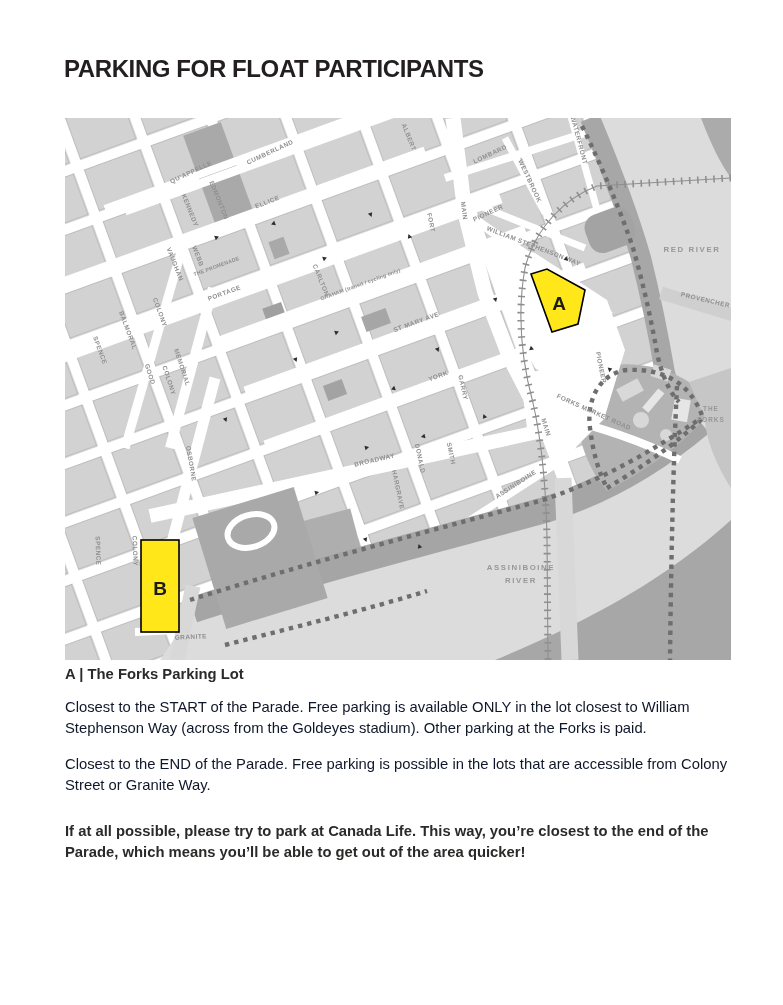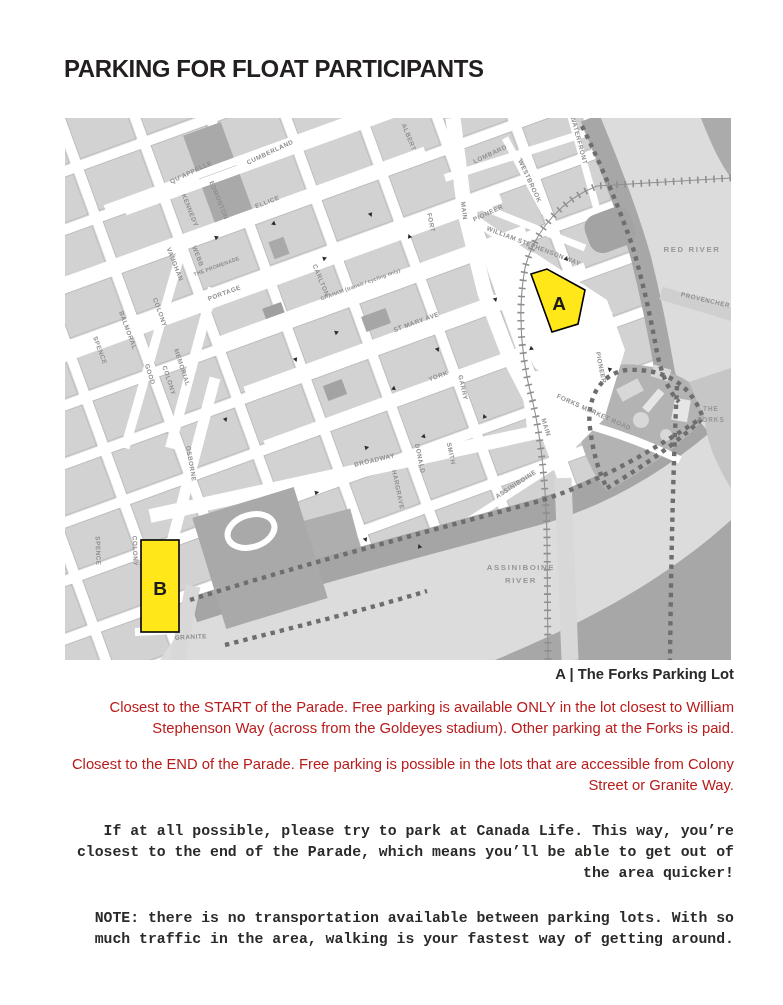--- a/index.html
+++ b/index.html
@@ -5,25 +5,25 @@
   html,body{margin:0;padding:0;background:#ffffff;}
   body{width:783px;height:1005px;overflow:hidden;font-family:"Liberation Sans",sans-serif;color:#414042;}
   .page{position:relative;width:783px;height:1005px;background:#fff;}
   h1.title{
     position:absolute;left:64px;top:55px;margin:0;
     font-size:24px;font-weight:bold;letter-spacing:-0.4px;color:#231f20;
     font-family:"Liberation Sans",sans-serif;
   }
   figure.map{position:absolute;left:65px;top:118px;width:666px;height:542px;margin:0;}
   svg#map-svg{display:block;}
-  .notes{position:absolute;left:65px;top:666px;width:669px;text-align:right;}
+  .notes{position:absolute;left:65px;top:666px;width:669px;}
   .notes h2{font-size:14.8px;font-weight:bold;color:#2b2a29;margin:26px 0 0 0;}
   .notes h2:first-child{margin-top:0;}
-  .notes p{font-size:14.8px;line-height:1.43;margin:15px 0 0 0;color:#b91c1c;}
-  .notes p.strong{font-weight:bold;color:#2b2a29;margin-top:24px;font-family:Liberation Mono, monospace;}
+  .notes p{font-size:14.8px;line-height:1.43;margin:15px 0 0 0;color:#0f172a;}
+  .notes p.strong{font-weight:bold;color:#2b2a29;margin-top:24px;}
   
   .street-label{font-family:"Liberation Sans",sans-serif;font-weight:bold;font-size:6.4px;fill:#8f8f8f;letter-spacing:0.5px;text-anchor:middle;}
   .street-label.sm{font-size:5.2px;letter-spacing:0.2px;}
   .area-label{font-family:"Liberation Sans",sans-serif;font-weight:bold;font-size:7.8px;fill:#979797;letter-spacing:1.6px;text-anchor:middle;}
   .area-label.sm{font-size:6.4px;letter-spacing:1px;}
   .lot-letter{font-family:"Liberation Sans",sans-serif;font-weight:bold;font-size:19px;fill:#1b1b1b;text-anchor:middle;}
   .road{stroke:#ffffff;fill:none;}
 </style>
 </head>
 <body>
@@ -214,16 +214,15 @@
           <path d="M0,-2.3 L4.2,0 L0,2.3 Z" fill="#2d2d2d" transform="translate(355 430) rotate(250)"></path>
         </g>
     </svg>
   </figure>
 
   <section class="notes">
     <h2>A | The Forks Parking Lot</h2>
     <p>Closest to the START of the Parade. Free parking is available ONLY in the lot closest to William Stephenson Way (across from the Goldeyes stadium). Other parking at the Forks is paid.</p>
     <p>Closest to the END of the Parade. Free parking is possible in the lots that are accessible from Colony Street or Granite Way.</p>
     <p class="strong">If at all possible, please try to park at Canada Life. This way, you’re closest to the end of the Parade, which means you’ll be able to get out of the area quicker!</p>
-    <p class="strong">NOTE: there is no transportation available between parking lots. With so much traffic in the area, walking is your fastest way of getting around.</p>
   </section>
 
 </main>
 
 </body></html>

